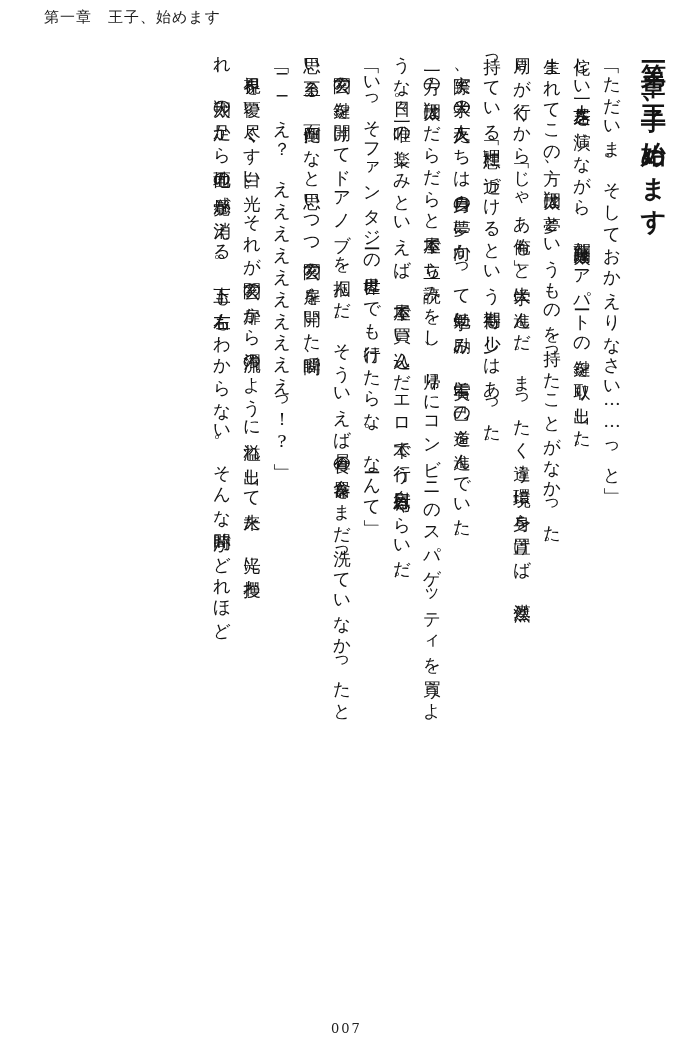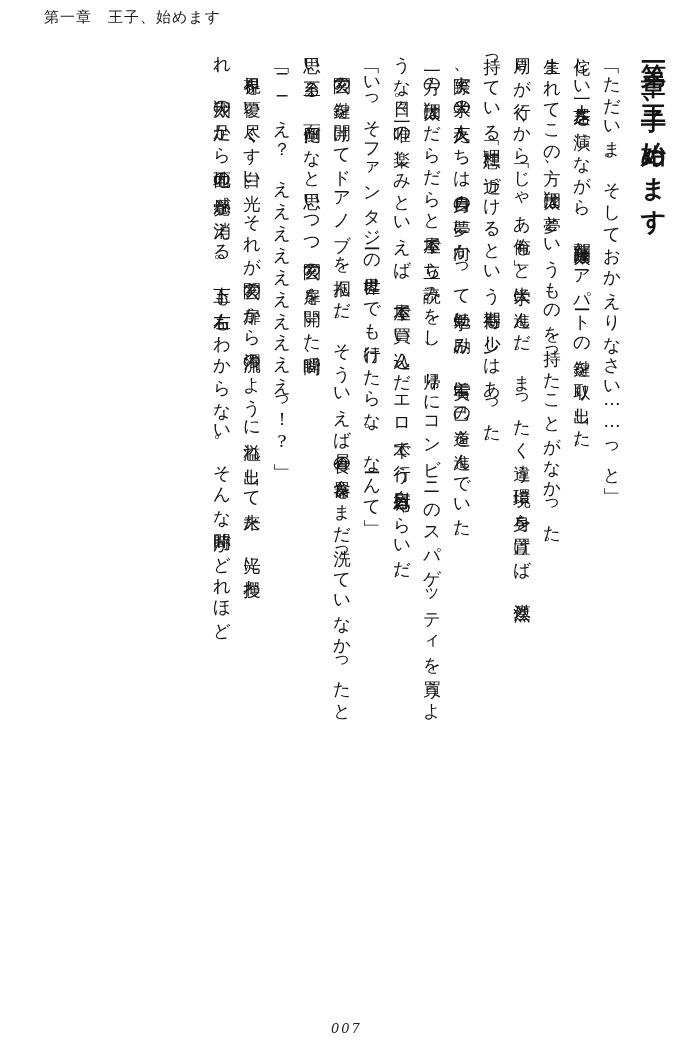--- a/index.html
+++ b/index.html
@@ -38,21 +38,20 @@
   
   .folio {
     position: absolute;
     bottom: 14px;
     left: 0;
     width: 100%;
     text-align: center;
     font-size: 13px;
     letter-spacing: 2px;
     color: #222;
-    font-style: italic;
   }
 
   
   .body-area {
     position: absolute;
     top: 44px;
     left: 26px;
     width: 640px;
     height: 960px;
     display: flex;

